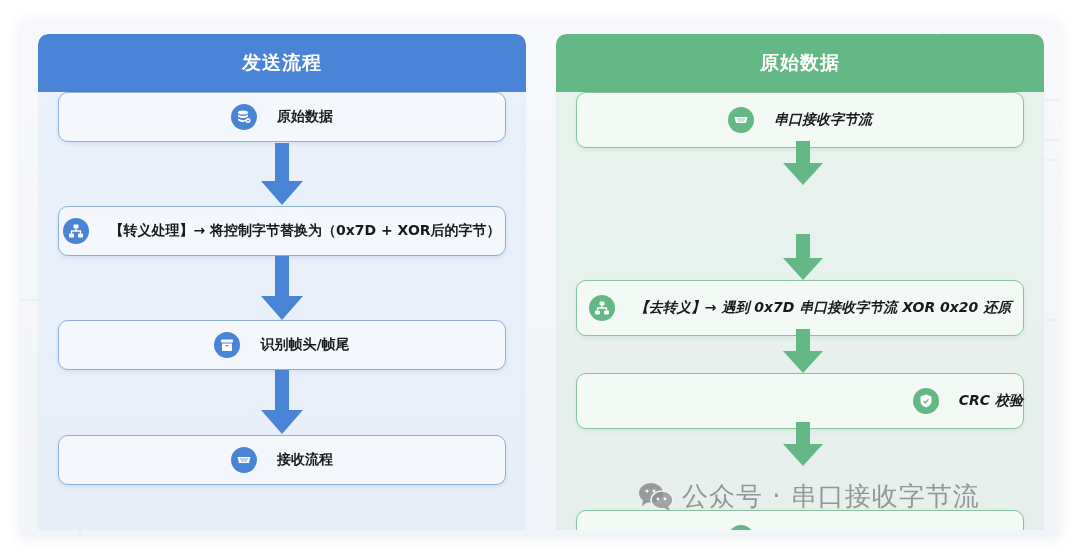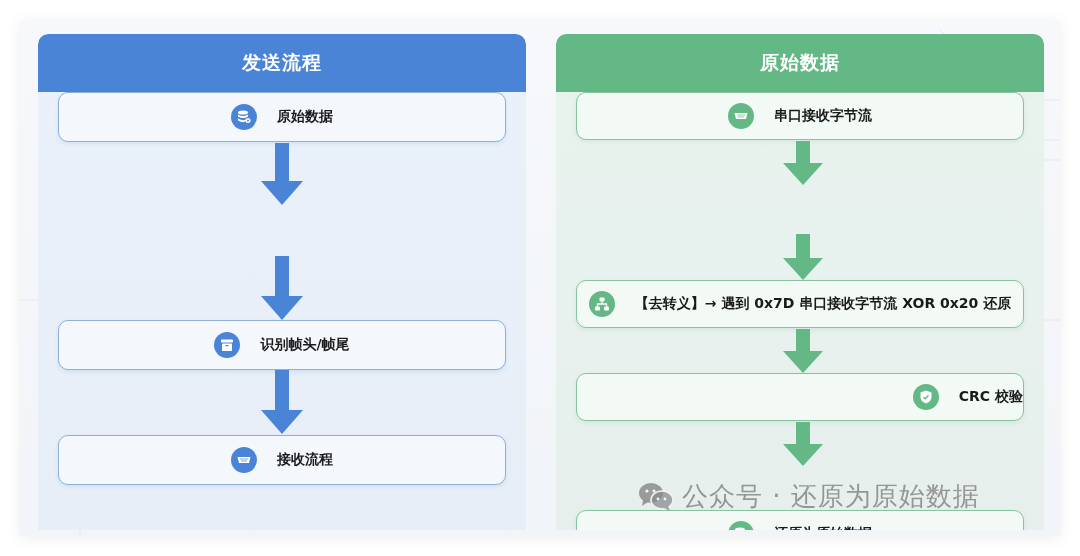--- a/index.html
+++ b/index.html
@@ -28,21 +28,21 @@
   }
   .send .panel-header { background: #4a84d6; }
   .recv .panel-header { background: #63b886; }
 
   .step {
     position: absolute; left: 20px; width: 448px;
     border-radius: 10px; display: flex; align-items: center; justify-content: center;
     gap: 20px; font-size: 14px; color: #1a1a1a; font-weight: bold;
   }
   .send .step { background: #f4f8fd; border: 1.5px solid #8fb0d6; box-shadow: 0 2px 4px rgba(74,132,214,0.15); height: 50px; }
-  .recv .step { background: #f3faf6; border: 1.5px solid #86c39e; box-shadow: 0 2px 4px rgba(99,184,134,0.15); height: 48px; }
+  .recv .step { background: #f3faf6; border: 1.5px solid #86c39e; box-shadow: 0 2px 4px rgba(99,184,134,0.15); height: 56px; font-style: italic; }
 
   .icon {
     width: 26px; height: 26px; border-radius: 50%;
     display: inline-flex; align-items: center; justify-content: center; flex-shrink: 0;
   }
   .send .icon { background: #4a84d6; }
   .recv .icon { background: #63b886; }
   .icon svg { width: 16px; height: 16px; }
 
   .arrow { position: absolute; }
@@ -92,20 +92,31 @@
           </svg>
       </span>
       <span>原始数据</span>
     </div>
 
     <svg class="arrow" style="left:223px;top:109px;" width="42" height="62">
         <rect x="14" y="0" width="14" height="40" fill="#4a84d6"></rect>
         <polygon points="0,38 42,38 21,62" fill="#4a84d6"></polygon>
       </svg>
 
+    <div class="step" style="top:172px;">
+      <span class="icon">
+        <svg viewBox="0 0 16 16">
+            <rect x="5.5" y="1.5" width="5" height="4" rx="1" fill="#fff"></rect>
+            <rect x="1" y="10.5" width="5" height="4" rx="1" fill="#fff"></rect>
+            <rect x="10" y="10.5" width="5" height="4" rx="1" fill="#fff"></rect>
+            <path d="M8 5.5 V8 M3.5 10.5 V8 H12.5 V10.5" stroke="#fff" stroke-width="1.3" fill="none"></path>
+          </svg>
+      </span>
+      <span>【转义处理】→ 将控制字节替换为（0x7D + XOR后的字节）</span>
+    </div>
 
     <svg class="arrow" style="left:223px;top:222px;" width="42" height="64">
         <rect x="14" y="0" width="14" height="42" fill="#4a84d6"></rect>
         <polygon points="0,40 42,40 21,64" fill="#4a84d6"></polygon>
       </svg>
 
     <div class="step" style="top:286px;">
       <span class="icon">
         <svg viewBox="0 0 16 16">
             <rect x="2" y="2.5" width="12" height="3" rx="0.8" fill="#fff"></rect>
@@ -223,14 +234,14 @@
   <svg class="wechat-icon" viewBox="0 0 36 30">
     <ellipse cx="13" cy="12" rx="12" ry="10" fill="rgba(120,120,120,0.7)"></ellipse>
     <polygon points="5,19 4,25 10,21" fill="rgba(120,120,120,0.7)"></polygon>
     <ellipse cx="24" cy="19" rx="11" ry="9" fill="rgba(140,140,140,0.75)" stroke="#f1f4f8" stroke-width="1.5"></ellipse>
     <polygon points="30,25 32,30 26,27" fill="rgba(140,140,140,0.75)"></polygon>
     <circle cx="9" cy="10" r="1.6" fill="#f1f4f8"></circle>
       <circle cx="16" cy="10" r="1.6" fill="#f1f4f8"></circle>
     <circle cx="20" cy="18" r="1.4" fill="#f1f4f8"></circle>
       <circle cx="27" cy="18" r="1.4" fill="#f1f4f8"></circle>
   </svg>
-  <span>公众号 · 还原为原始数据</span>
+  <span>公众号 · 串口接收字节流</span>
 </div>
 
 </body></html>

